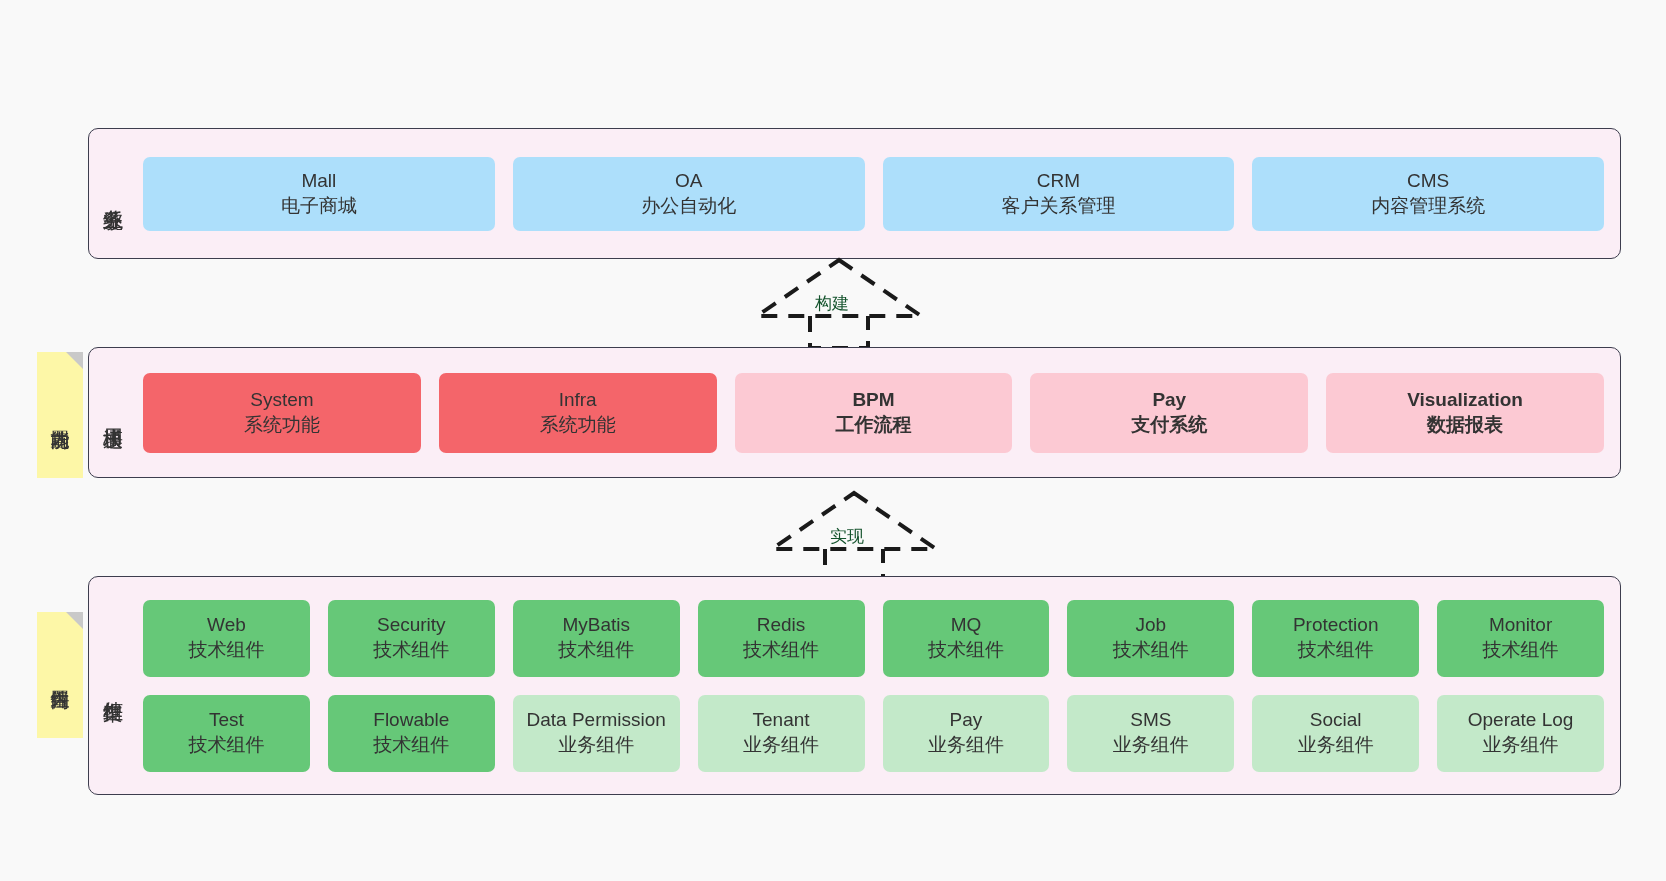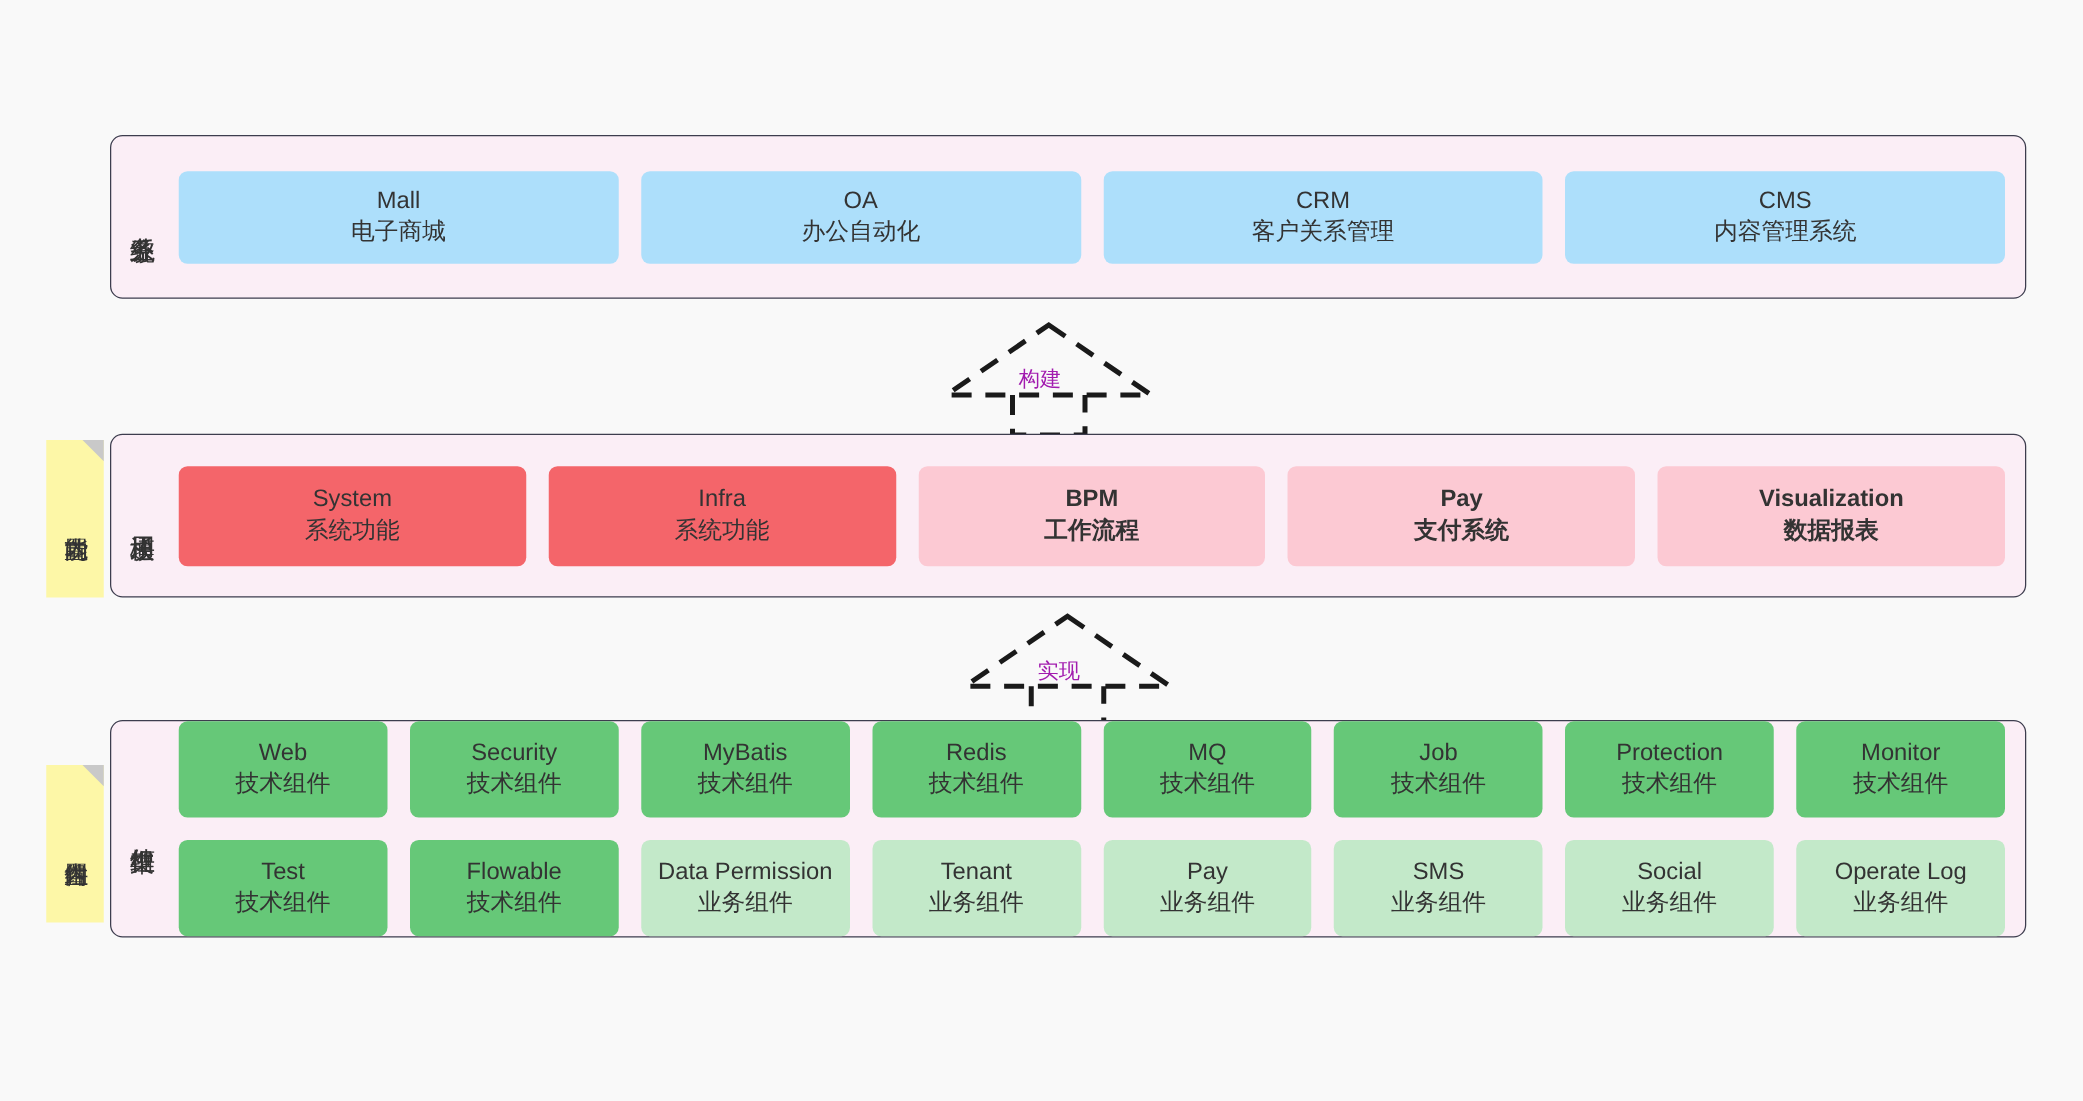--- a/index.html
+++ b/index.html
@@ -71,25 +71,25 @@
   .card .cn{display:block;}
 
   
   .c-blue{background:#addffb;}
   .c-red{background:#f4656a;}
   .c-pink{background:#fcc9d3;font-weight:bold;}
   .c-green{background:#66c878;}
   .c-lgreen{background:#c3e9c9;}
 
   
-  #layer-business{left:88px;top:108px;width:1533px;height:131px;}
+  #layer-business{left:88px;top:128px;width:1533px;height:131px;}
   #layer-business .card{height:74px;}
   #layer-module{left:88px;top:347px;width:1533px;height:131px;}
   #layer-module .card{height:80px;}
-  #layer-framework{left:88px;top:576px;width:1533px;height:174px;}
+  #layer-framework{left:88px;top:576px;width:1533px;height:219px;}
   #layer-framework .card{height:77px;}
 
   
   .note{
     position:absolute;
     background:#fdf7a7;
     width:46px;
     box-sizing:border-box;
     display:flex;
     align-items:center;
@@ -116,21 +116,21 @@
   .arrow{
     position:absolute;
     width:172px;height:94px;
   }
   #arrow-build{left:753px;top:256px;}
   #arrow-impl{left:768px;top:489px;}
   .arrow svg{display:block;overflow:visible;}
   .arrow-label{
     position:absolute;
     font-size:17px;
-    color:#a21caf;
+    color:#14532d;
     background:transparent;
     white-space:nowrap;
   }
   #arrow-build .arrow-label{left:62px;top:36px;}
   #arrow-impl .arrow-label{left:62px;top:36px;font-family:Liberation Mono, monospace;}
 </style>
 </head>
 <body>
 
 <div class="canvas">

